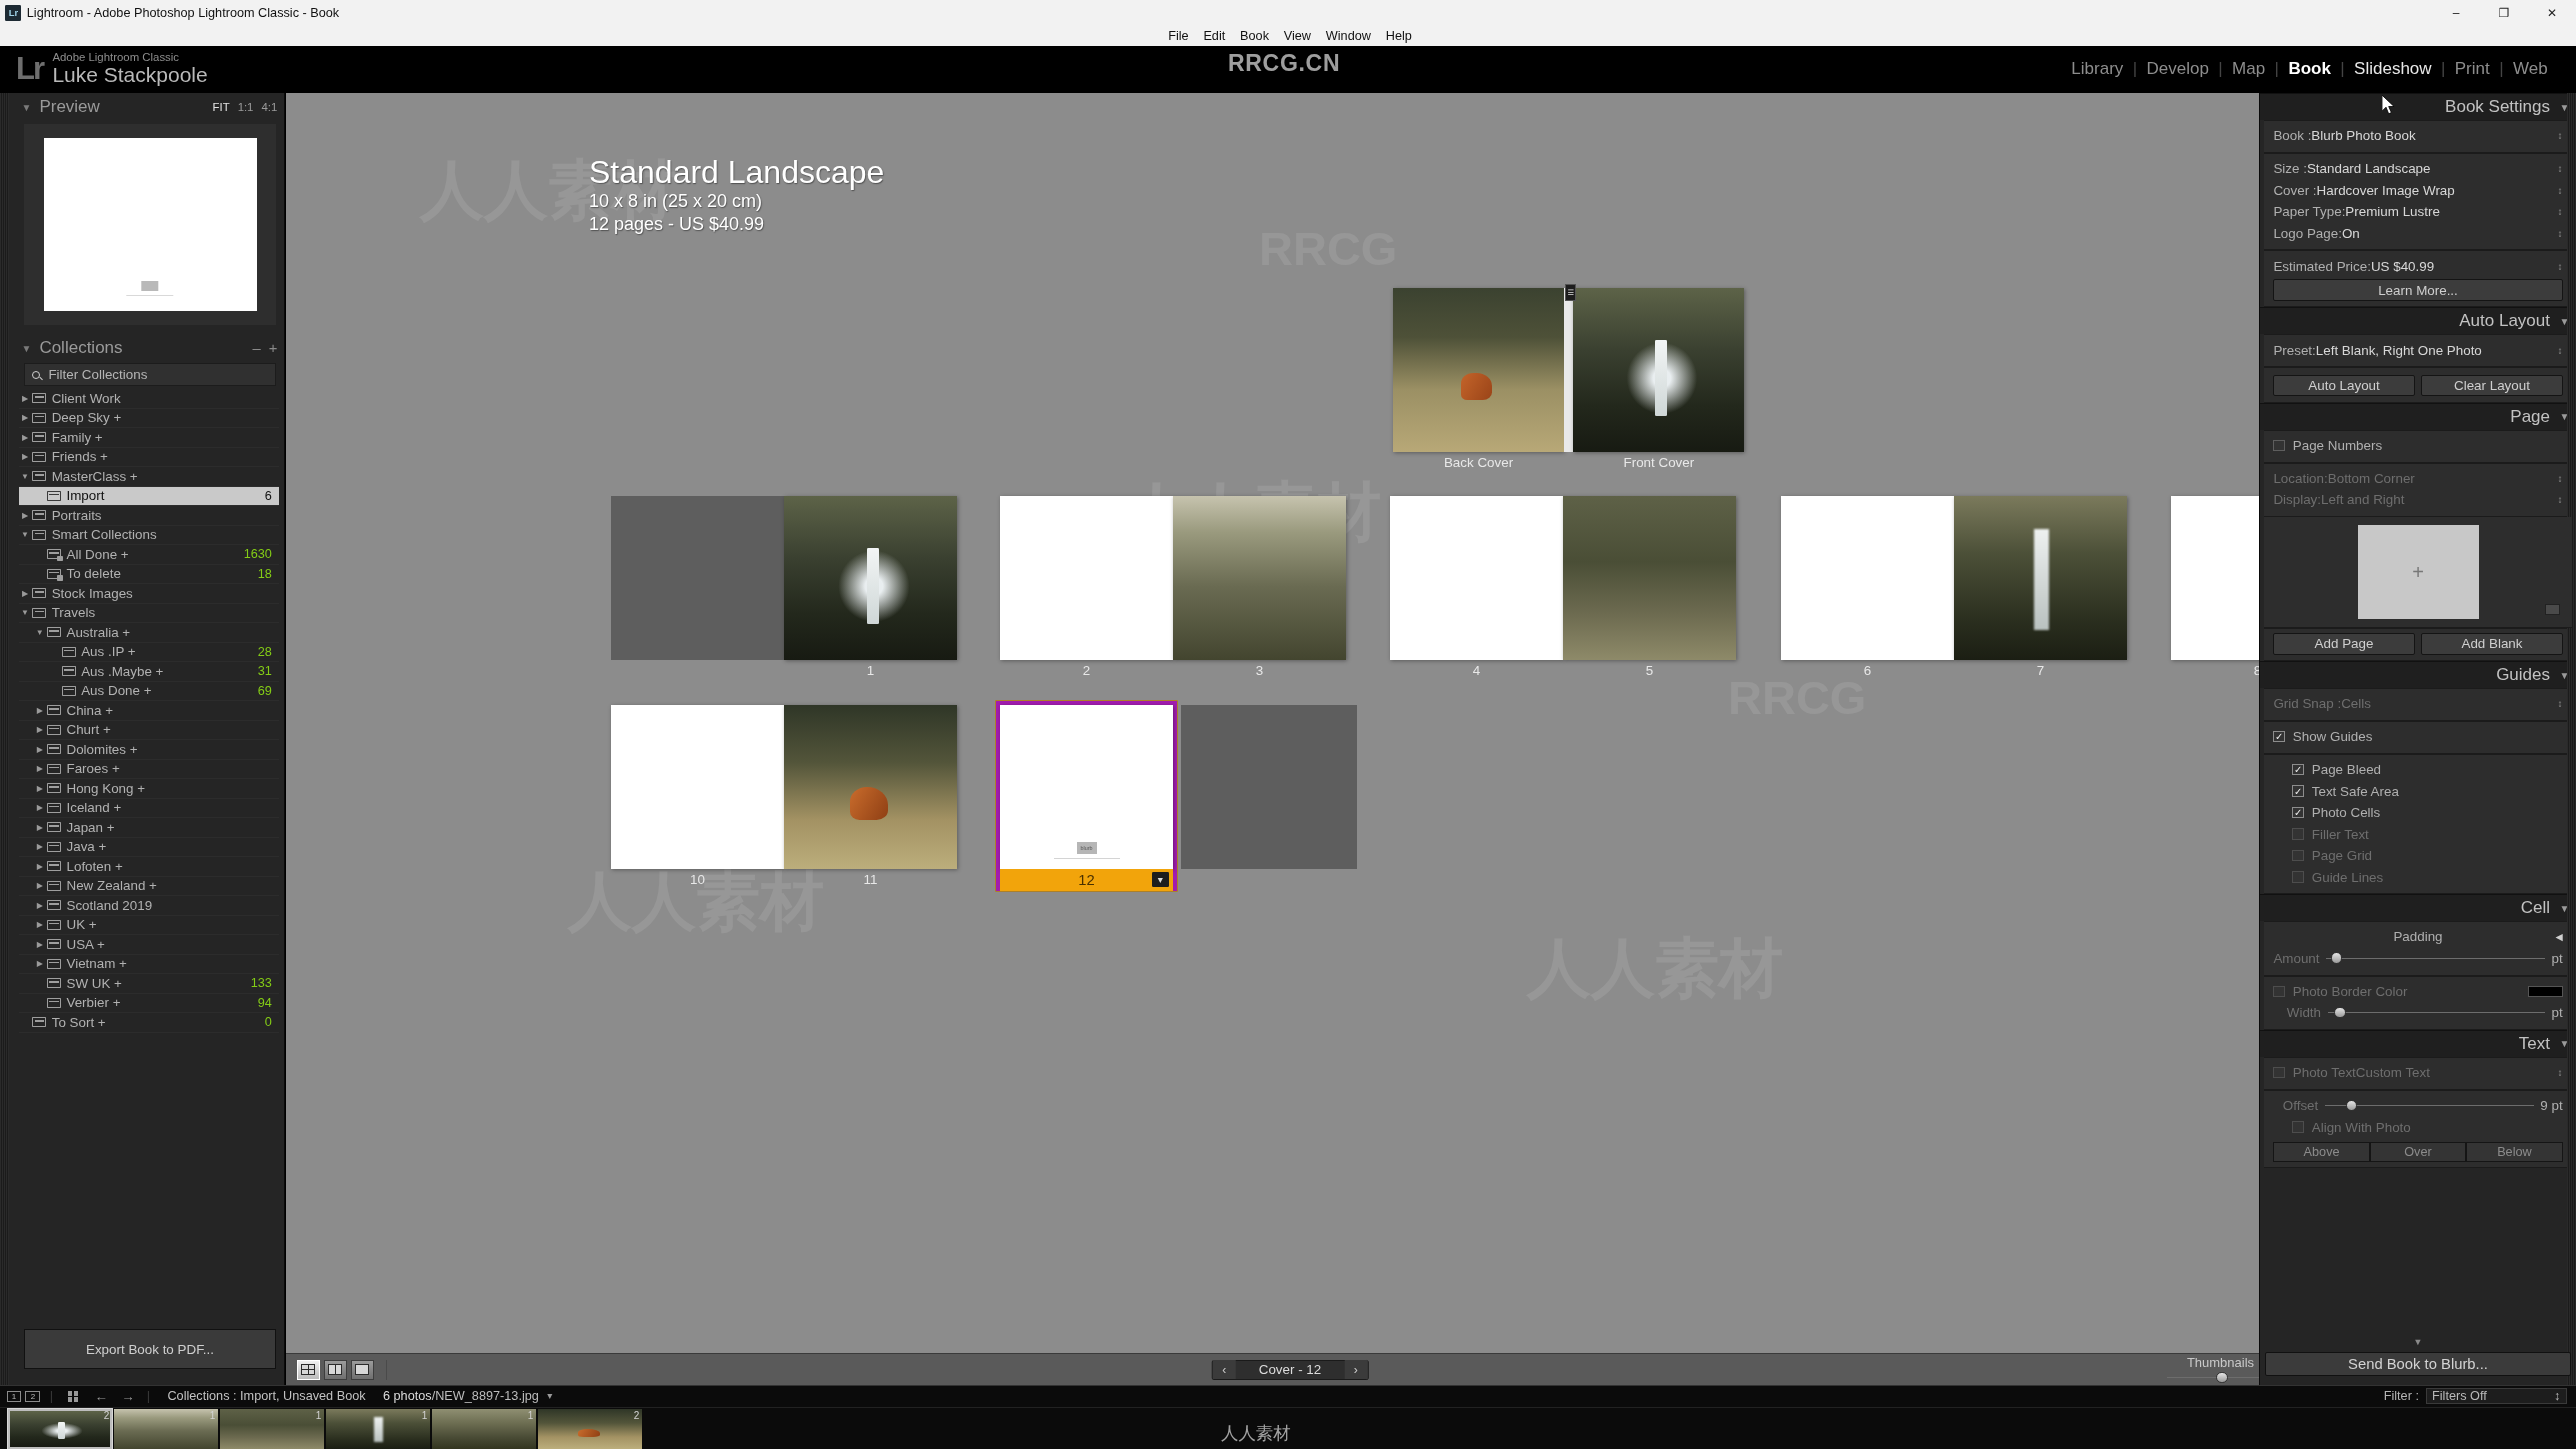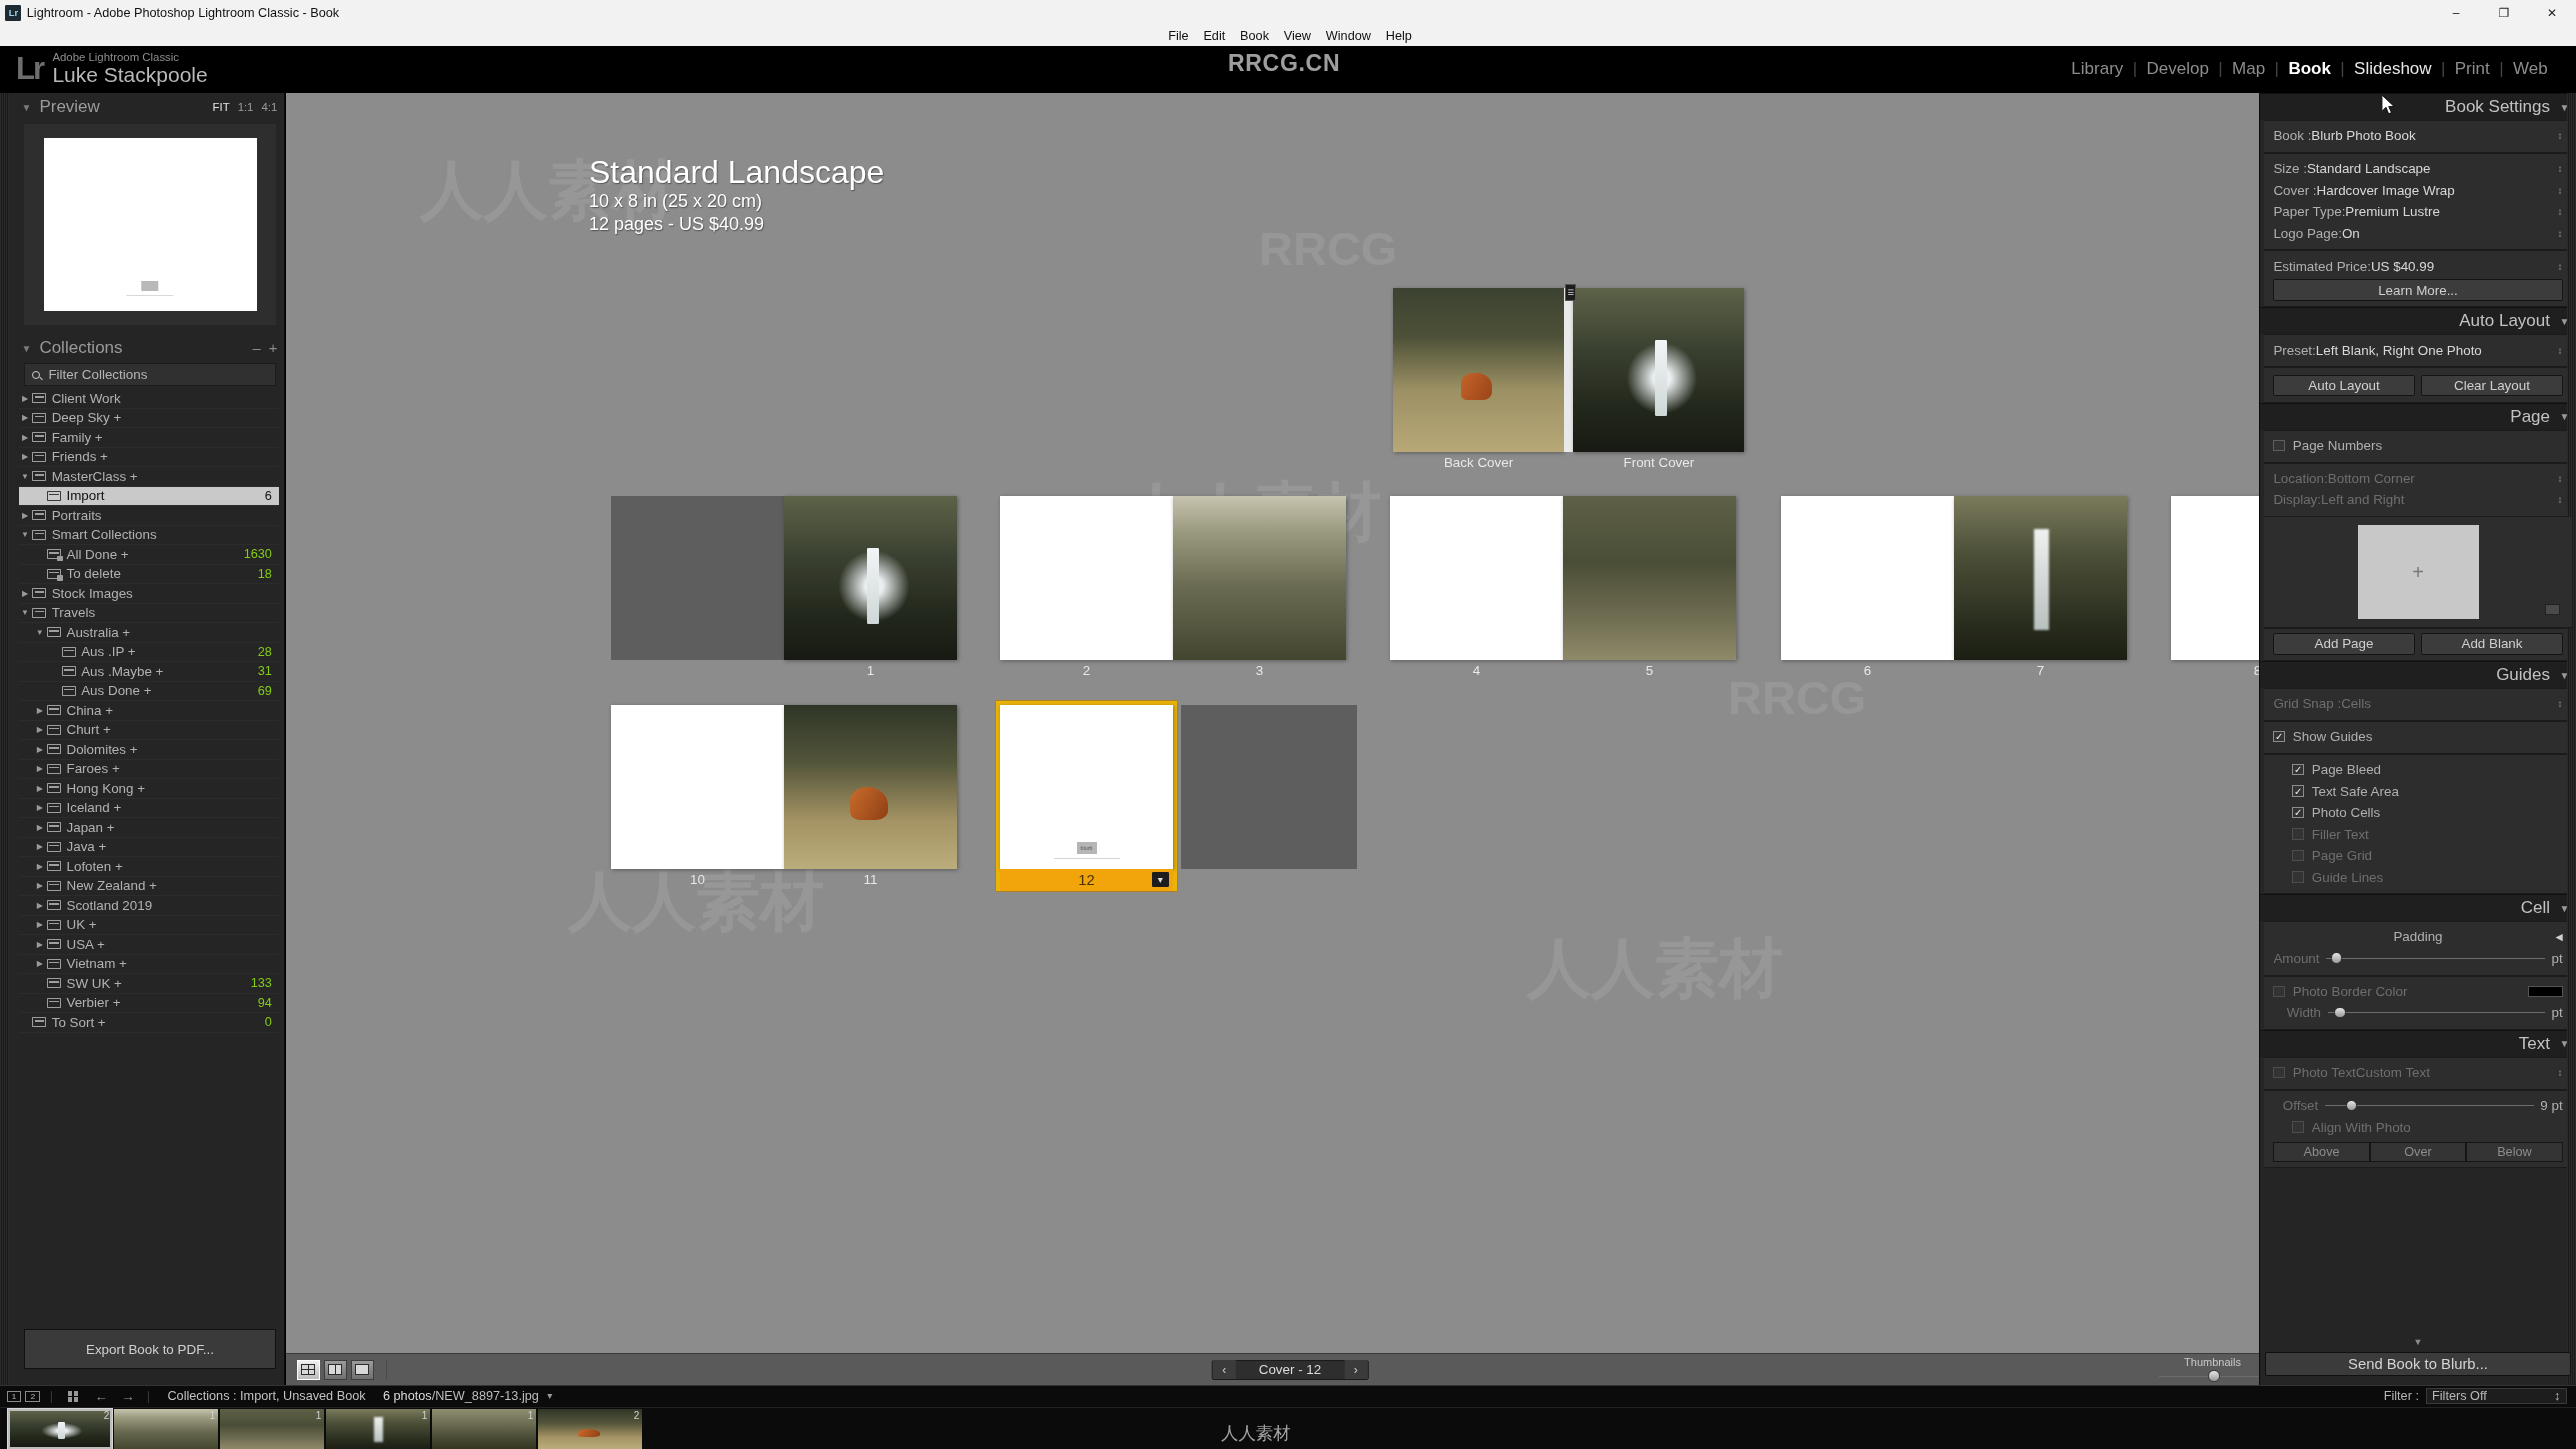--- a/index.html
+++ b/index.html
@@ -205,21 +205,21 @@
   #booktitle{ position:absolute;left:303px;top:34px;color:#fff;text-shadow:0.7px 0.7px 1.3px rgba(0,0,0,.45); }
   #booktitle .t1{ font-size:32px;line-height:36px; }
   #booktitle .t2{ font-size:18px;line-height:23px; }
   #booktitle .t3{ font-size:18px;line-height:23px; }
   .spread{ position:absolute; }
   .pagecap{ text-align:center;color:#e8e8e8;font-size:13.4px;margin-top:2.7px; }
   .pg{ background:#fff;box-shadow:1.3px 1.3px 4px rgba(0,0,0,.35); position:relative; }
   .pg.blankgray{ background:#5e5e5e; box-shadow:none; }
   .photo{ width:100%;height:100%;position:relative;overflow:hidden; }
   .pagewrap{ display:flex; }
-  .selwrap{ background:#eab308;padding:4px 4px 0 4px;box-shadow:0 0 0 0.7px #b97b00;text-align:center; }
+  .selwrap{ background:#a21caf;padding:4px 4px 0 4px;box-shadow:0 0 0 0.7px #b97b00;text-align:center; }
   .selnum{ height:21.5px;background:#f2a40b;display:flex;align-items:center;
     justify-content:center;color:#4a3100;font-size:14.8px;position:relative; }
   .selnum .dd{ position:absolute;right:4px;top:3.4px;width:17.4px;height:14.8px;background:#1d1d1d;
     display:flex;align-items:center;justify-content:center;color:#ddd;font-size:8.7px;border-radius:1.3px; }
   .logo-mark{
     position:absolute;left:50%;bottom:14.8px;transform:translateX(-50%);
     width:20px;height:12px;background:#b6b6b6;display:flex;align-items:center;
     justify-content:center;font-size:5.4px;color:#555;
   }
   .logo-mark:after{ content:"";position:absolute;left:-23px;bottom:-4.7px;width:66px;height:0.7px;background:#d4d4d4; }
@@ -237,21 +237,21 @@
   .vb .g{ width:13.4px;height:11.4px;border:0.7px solid #2b2b2b;display:grid;gap:0.7px;background:#2b2b2b; }
   .vb .g.g4{ grid-template-columns:1fr 1fr;grid-template-rows:1fr 1fr; }
   .vb .g.g2{ grid-template-columns:1fr 1fr; }
   .vb .g.g1{ grid-template-columns:1fr; }
   .vb .g i{ background:#d8d8d8;display:block; }
   #pagenav{ position:absolute;left:50%;transform:translateX(-50%);display:flex;align-items:center;
     background:#2e2e2e;border:0.7px solid #1a1a1a;border-radius:2px;height:20px; }
   #pagenav .arw{ width:23px;height:19px;display:flex;align-items:center;justify-content:center;
     color:#ccc;font-size:12px;background:#3b3b3b; }
   #pagenav .lab{ padding:0 23px;color:#dcdcdc;font-size:13.4px; }
-  #thumbctl{ position:absolute;right:28px;text-align:center;color:#c9c9c9;font-size:11px; }
+  #thumbctl{ position:absolute;right:20px;text-align:center;color:#c9c9c9;font-size:13px; }
   #thumbctl .slider{ width:107px;margin:1.3px auto 0 auto; }
   
   #filmstrip{ position:absolute;left:0;right:0;bottom:0;height:64px;background:#0b0b0b;
     border-top:0.7px solid #333; }
   #fs-bar{ height:21.5px;display:flex;align-items:center;padding:0 6.7px;font-size:12.7px;color:#b6b6b6;
     position:relative;border-bottom:0.7px solid #222; }
   #fs-bar .mini{ width:14.8px;height:11.4px;border:0.7px solid #8b8b8b;margin-right:4px;
     display:flex;align-items:center;justify-content:center;font-size:8px;color:#bbb; }
   #fs-bar .dots{ width:10.7px;height:10.7px;display:grid;grid-template-columns:1fr 1fr;gap:1.3px;margin:0 9.4px; }
   #fs-bar .dots i{ background:#9a9a9a; }

